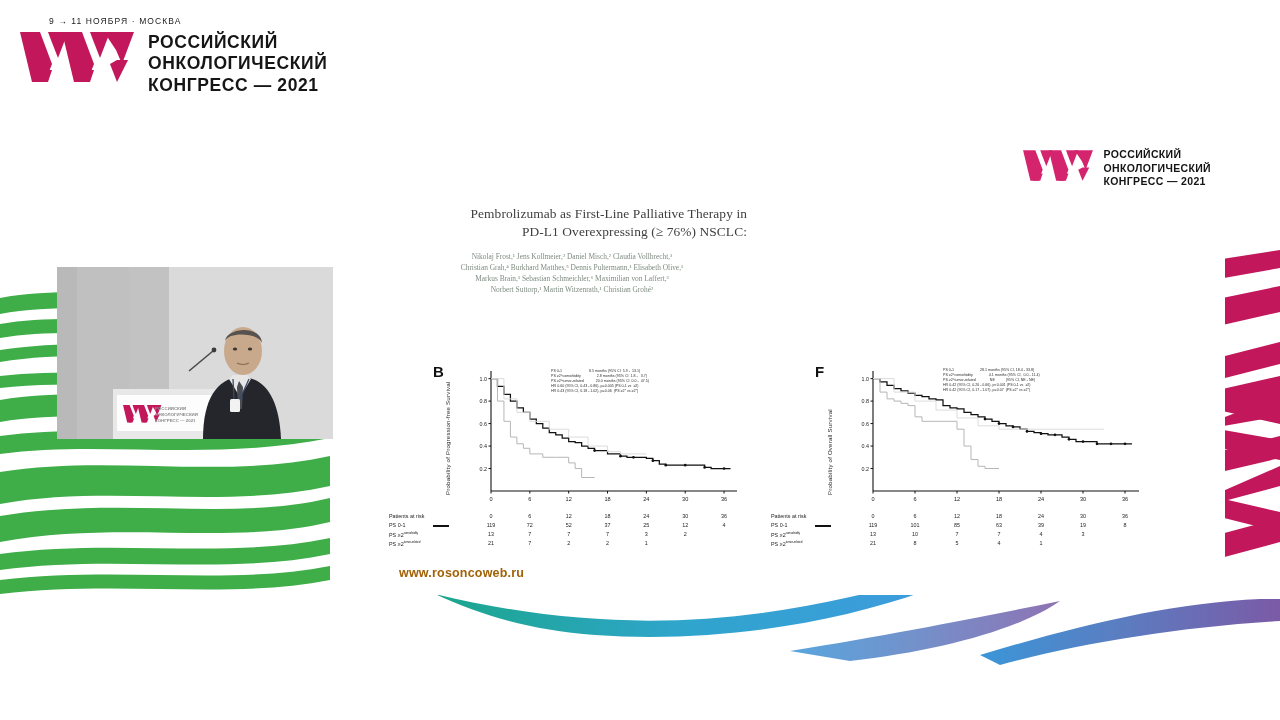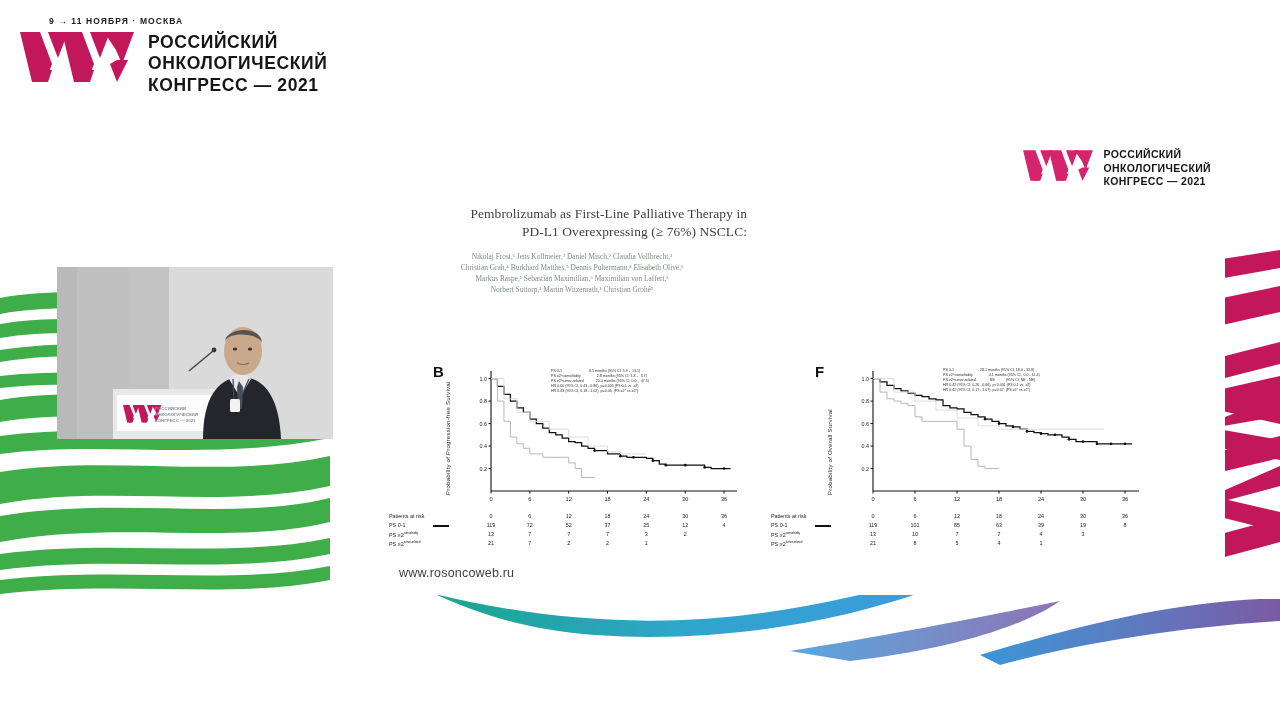--- a/index.html
+++ b/index.html
@@ -7,21 +7,21 @@
     width: 1280px; height: 720px;
     background: #ffffff;
     font-family: "Liberation Sans", sans-serif;
     overflow: hidden;
   }
   #stage { position: relative; width: 1280px; height: 720px; background: #fff; overflow: hidden; }
 
   
   #brand { position: absolute; left: 18px; top: 16px; width: 340px; height: 92px; }
   #brand-date {
-    font-size: 8.5px; font-weight: 700; letter-spacing: 1.1px; color: #1a1a1a;
+    font-size: 8.5px; font-weight: 400; letter-spacing: 1.1px; color: #1a1a1a;
     white-space: nowrap; margin-left: 2px; margin-bottom: 4px; padding-left: 29px;
   }
   #brand-row { display: flex; align-items: flex-start; gap: 12px; }
   #brand-mark { width: 118px; height: 62px; flex: 0 0 auto; }
   #brand-text {
     font-size: 17.5px; font-weight: 800; line-height: 1.22; letter-spacing: 0.6px;
     color: #151515; white-space: nowrap; padding-top: 2px;
   }
 
   
@@ -94,21 +94,21 @@
 
   .risk { position: absolute; font-size: 5.4px; color: #242424; }
   .risk-title { position: absolute; left: 0; white-space: nowrap; }
   .risk-rowlabel { position: absolute; left: 0; white-space: nowrap; }
   .risk-sup { font-size: 3px; vertical-align: super; letter-spacing: -.1px; }
   .risk-cell { position: absolute; text-align: center; width: 20px; }
   .risk-rule { position: absolute; height: 2px; background: #111; }
 
   #slide-url {
     position: absolute; left: 14px; bottom: 15px;
-    font-size: 12.5px; font-weight: 400; color: #404040; letter-spacing: .2px;
+    font-size: 12.5px; font-weight: 700; color: #a16207; letter-spacing: .2px;
   }
 </style>
 </head>
 <body>
 
 <div id="stage">
 
   <svg id="green-deco" viewBox="0 0 330 340" preserveAspectRatio="none">
     <g fill="#3fae49">
       <path d="M0,18 C90,2 180,26 330,6 L330,20 C180,42 90,18 0,34 Z"></path>
@@ -252,21 +252,21 @@
     </div>
 
     <div id="paper-col">
       <div id="paper-title">
         <div>Pembrolizumab as First-Line Palliative Therapy in</div>
         <div>PD-L1 Overexpressing (≥ 76%) NSCLC:</div>
       </div>
       <div id="paper-authors">
         <div>Nikolaj Frost,¹ Jens Kollmeier,² Daniel Misch,² Claudia Vollbrecht,³</div>
         <div>Christian Grah,⁴ Burkhard Matthes,⁵ Dennis Pultermann,¹ Elisabeth Olive,¹</div>
-        <div>Markus Raspe,¹ Sebastian Maximilian,⁶ Maximilian von Laffert,³</div>
+        <div>Markus Brain,¹ Sebastian Schmeichler,⁶ Maximilian von Laffert,³</div>
         <div>Norbert Suttorp,¹ Martin Witzenrath,¹ Christian Grohé²</div>
       </div>
     </div>
 
 
     <div id="charts">
 
       <div class="panel" id="panel-b">
         <div class="panel-letter">B</div>
         <div class="ylabel">Probability of Progression-free Survival</div>

